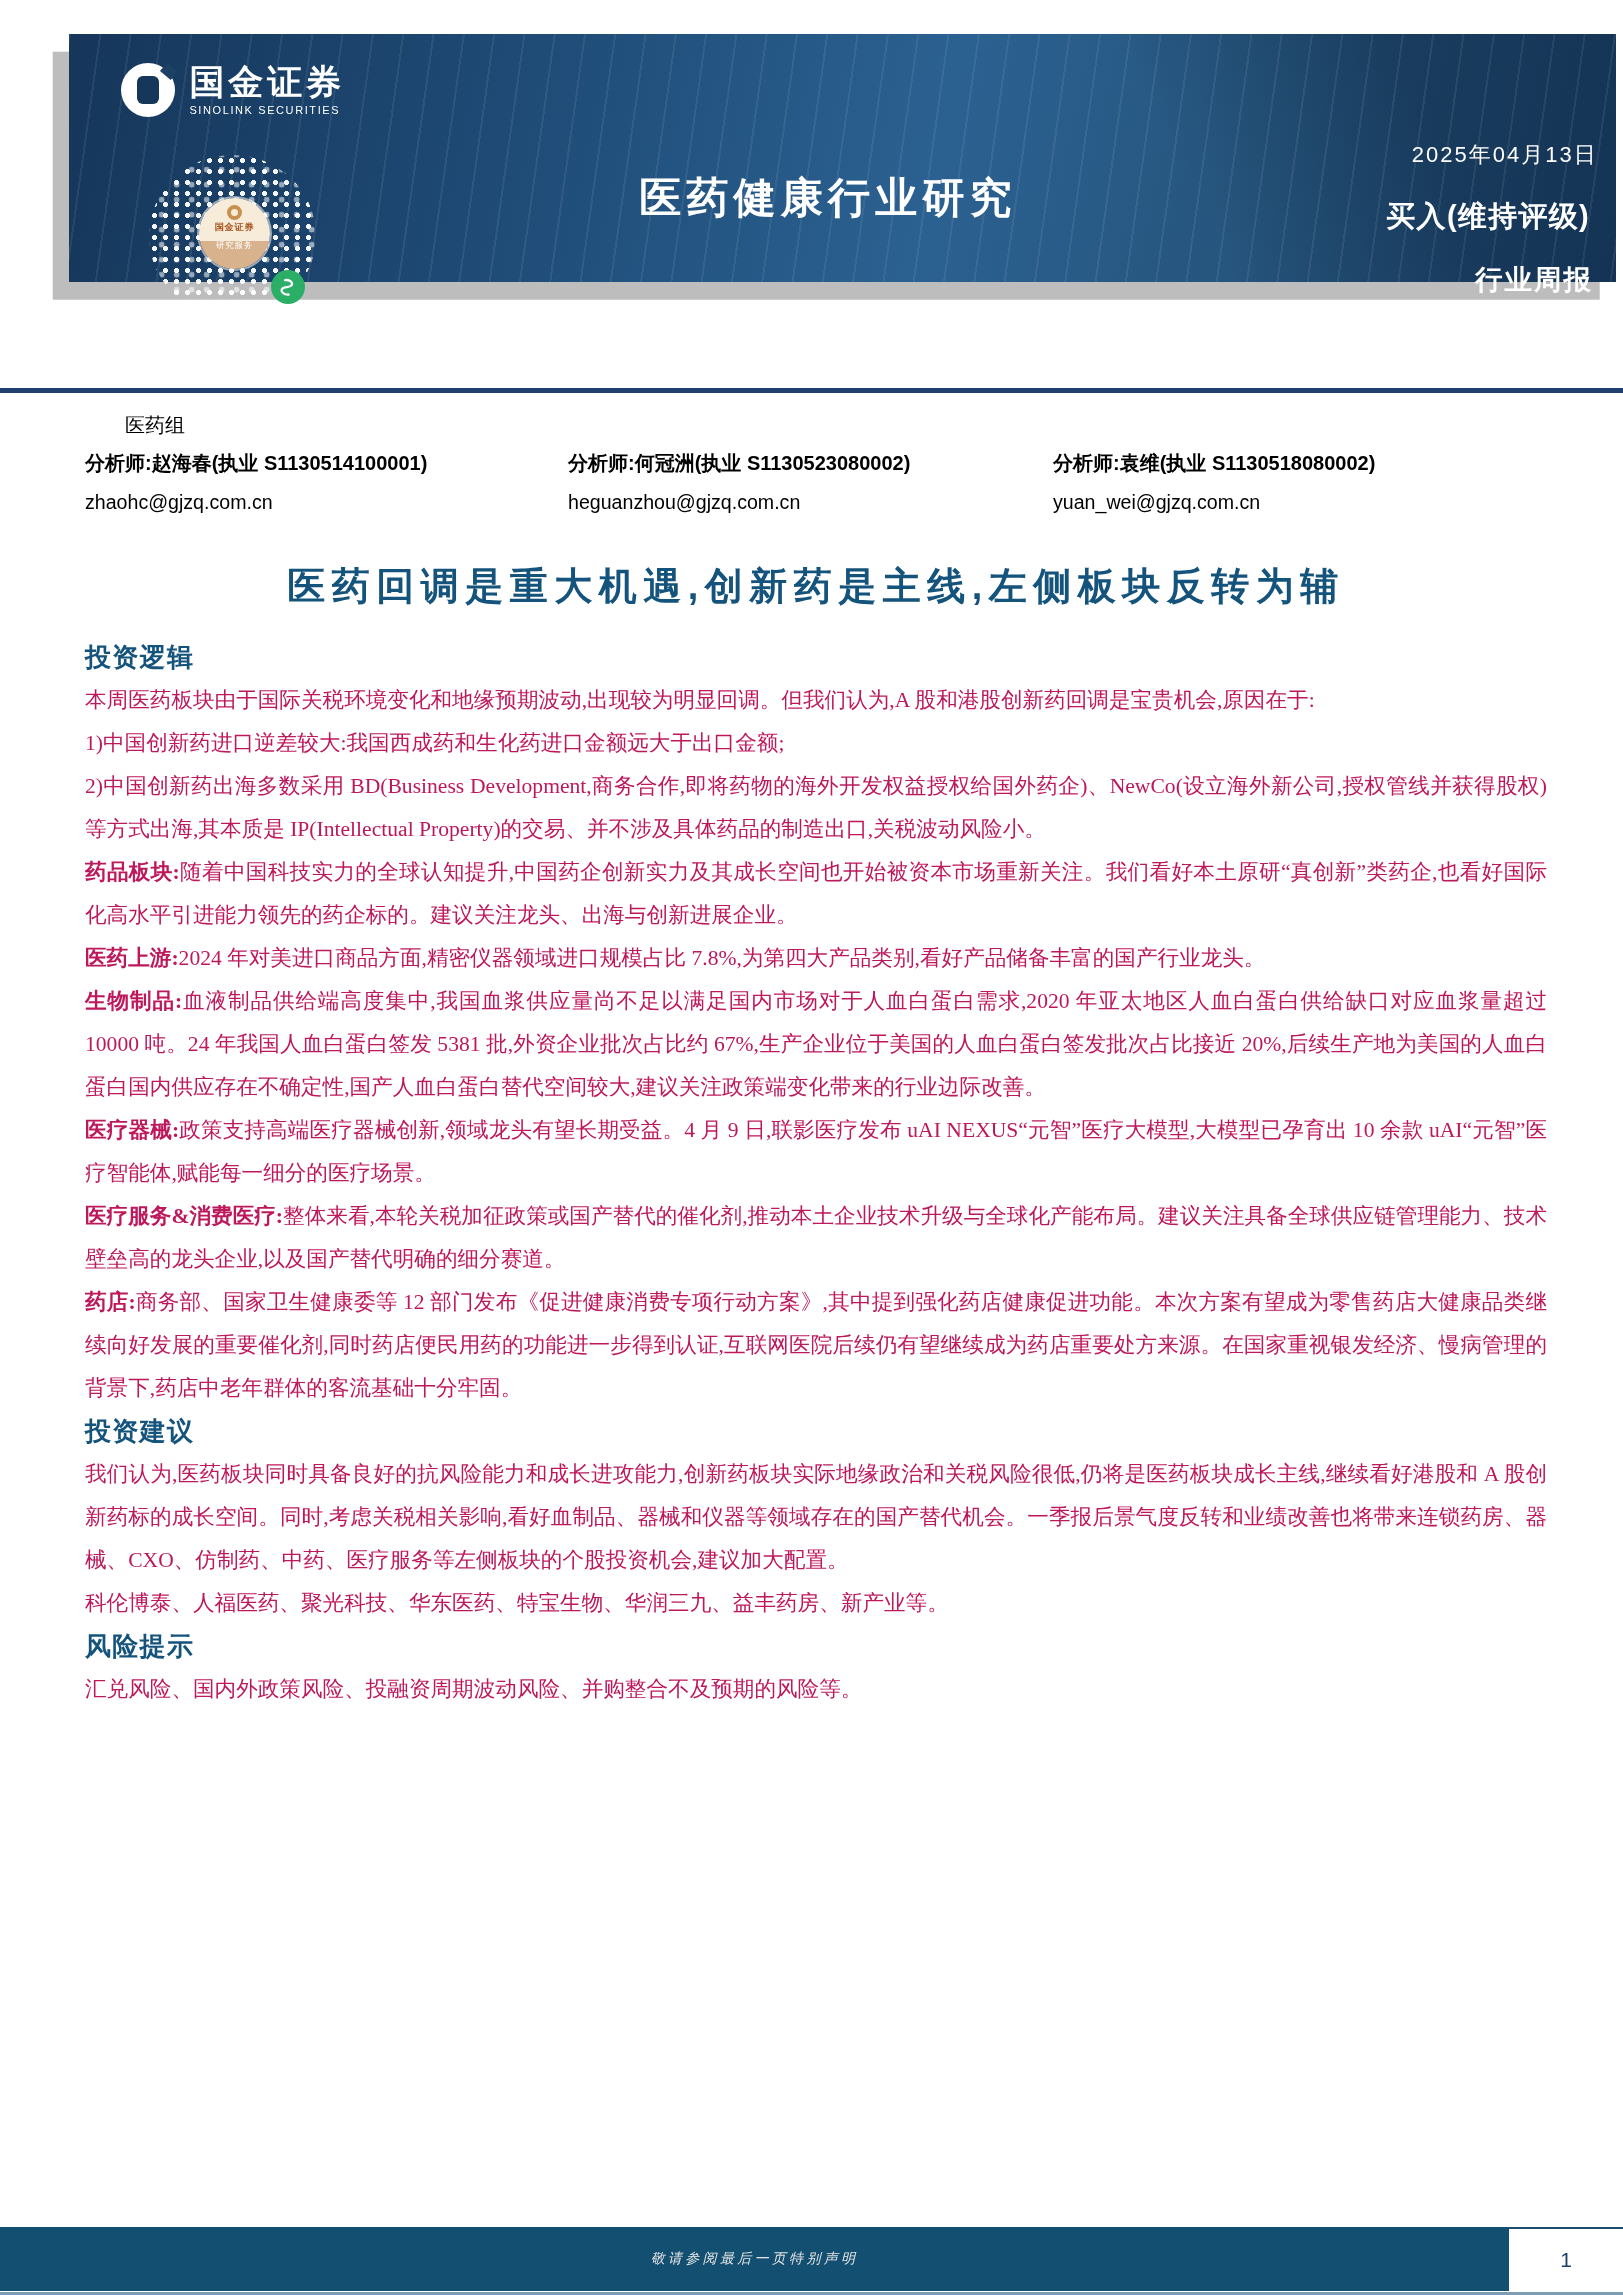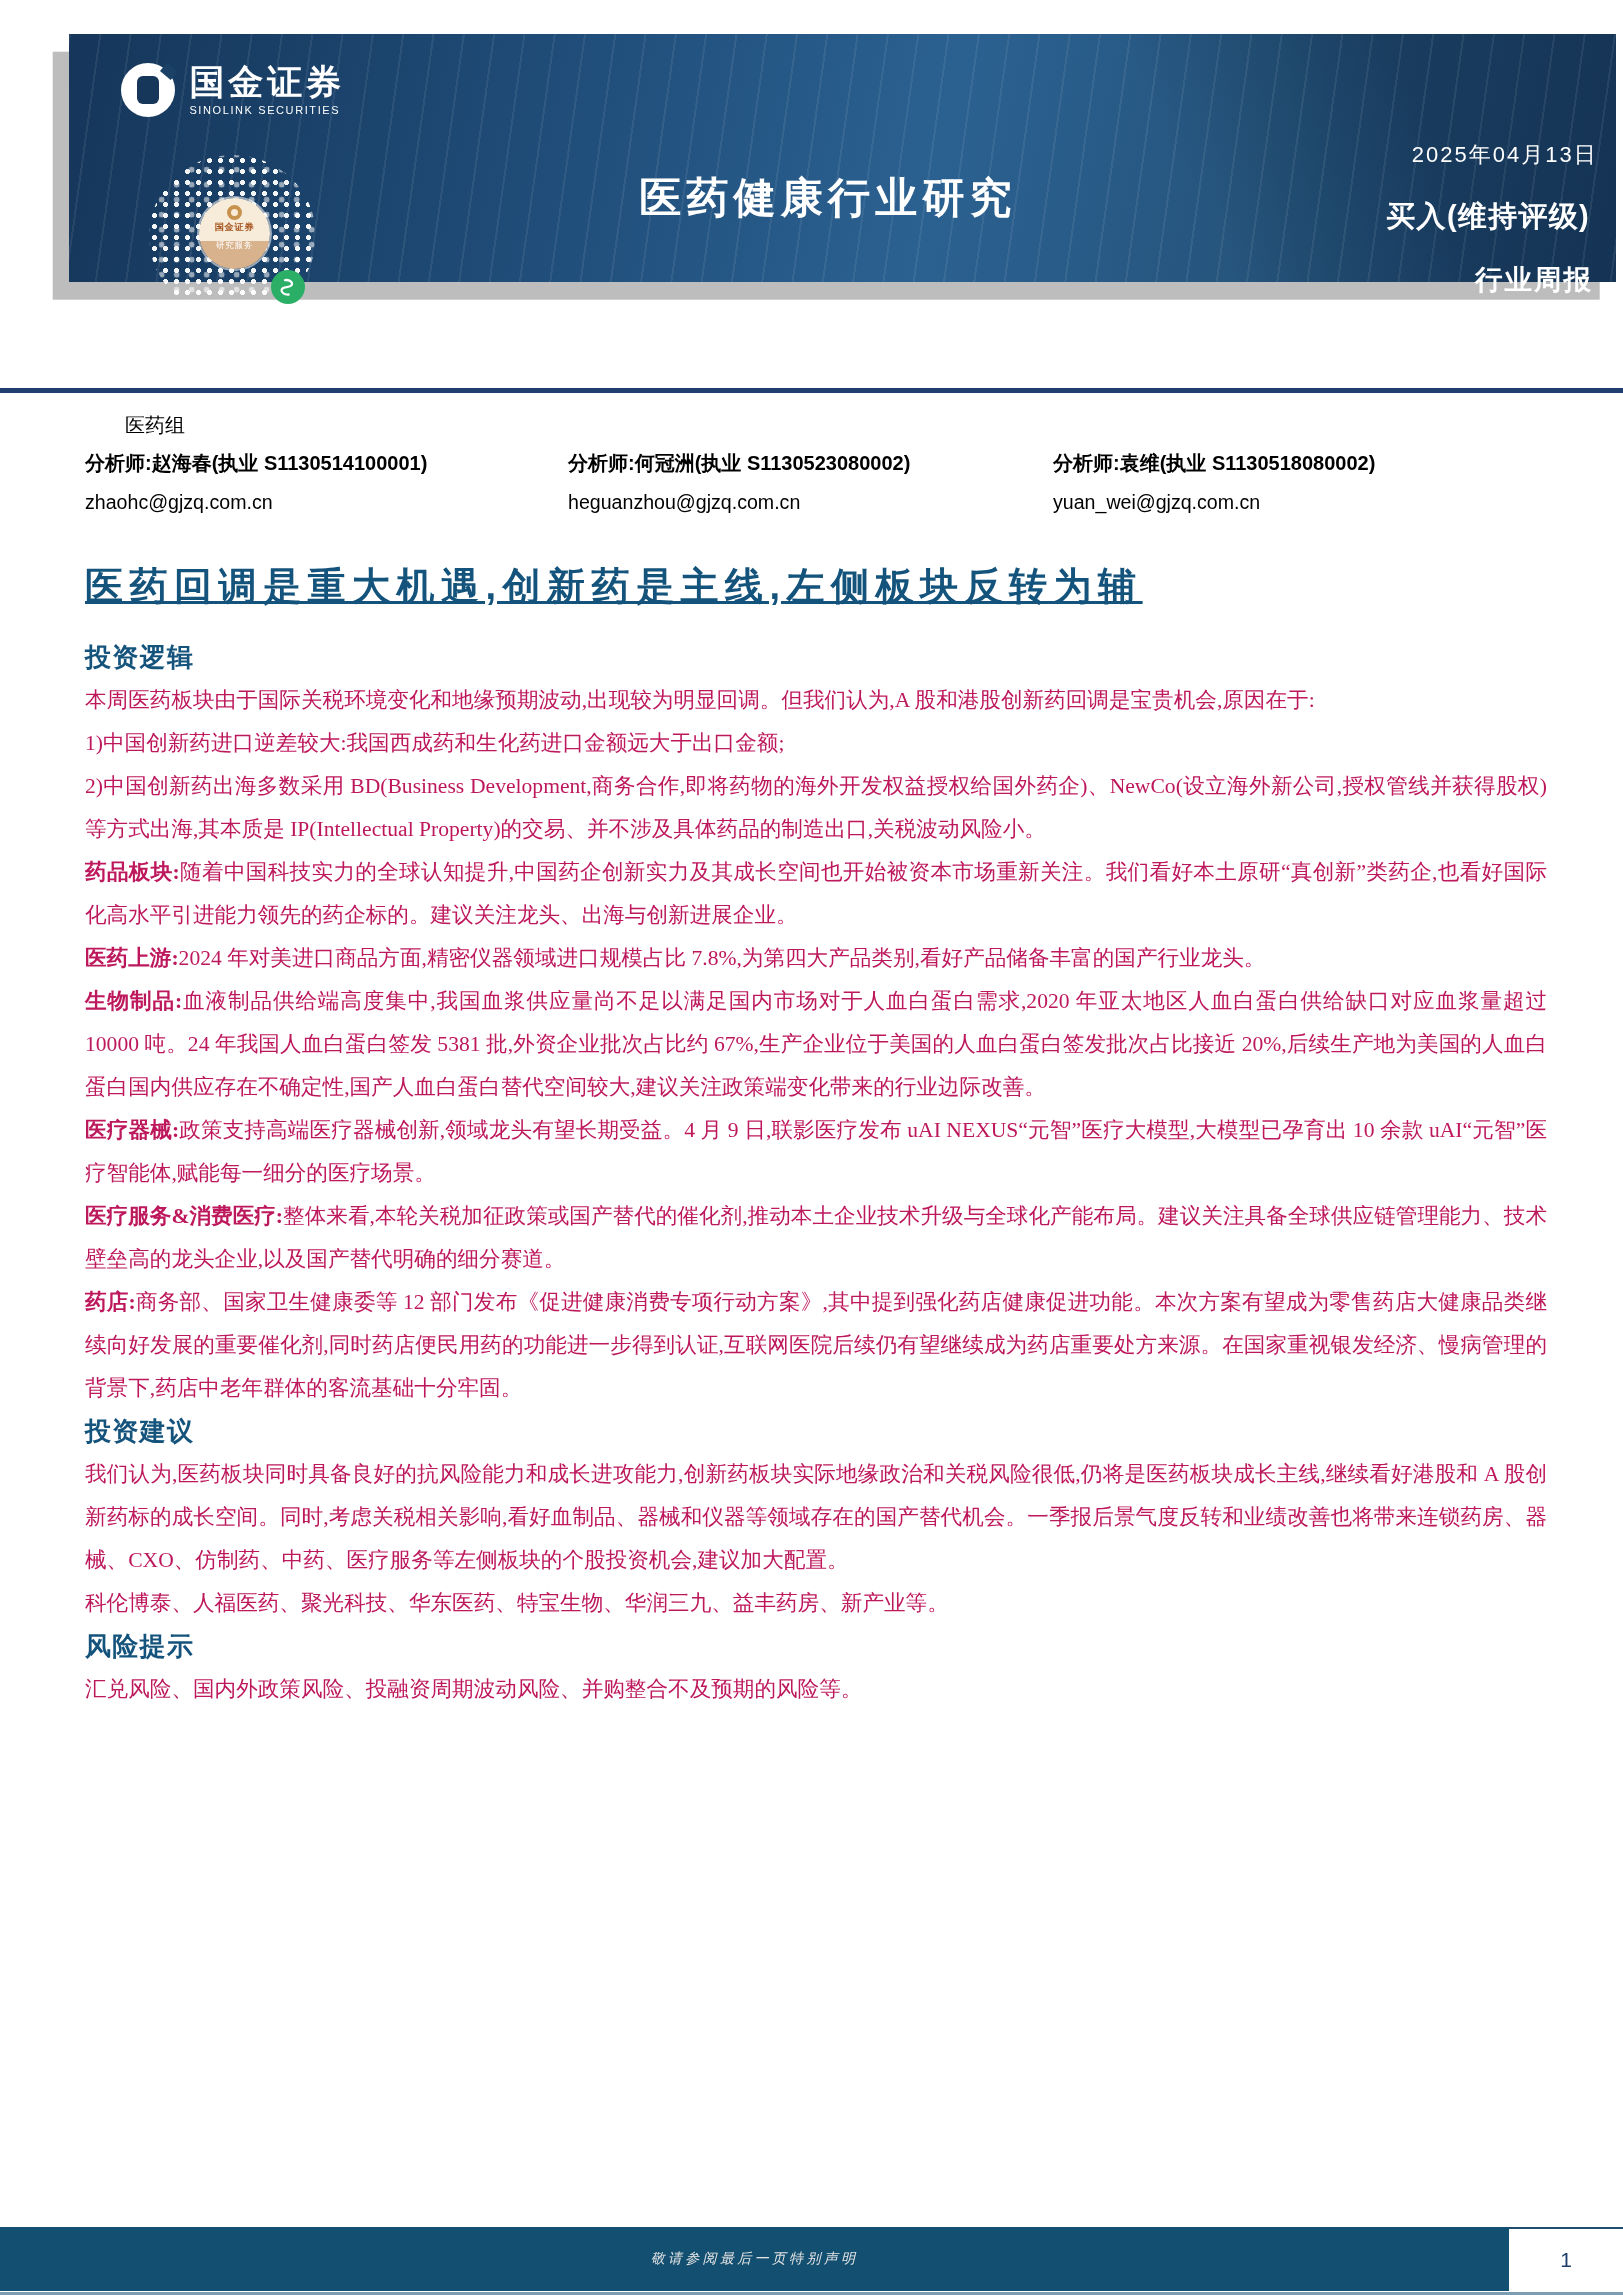--- a/index.html
+++ b/index.html
@@ -59,22 +59,22 @@
   
   .rule{position:absolute;left:0;top:388px;width:1623px;height:5.2px;background:var(--divider-navy);}
   .team{position:absolute;left:85px;top:412px;width:1462px;color:#000;}
   .group{font-size:20px;margin-bottom:10.5px;margin-left:40px;}
   .analyst-grid,.email-grid{display:grid;grid-template-columns:483px 485px 1fr;}
   .analyst-grid{font-size:20px;font-weight:bold;}
   .email-grid{font-size:19.6px;margin-top:14.4px;font-weight:normal;}
 
   
   .main{position:absolute;left:85px;top:561px;width:1462px;}
-  .doc-title{margin:0 0 23.5px 0;color:var(--accent-heading);
-    font-size:38px;font-weight:bold;letter-spacing:6.5px;white-space:nowrap;text-decoration:underline;}
+  .doc-title{margin:0 0 23.5px 0;text-align:center;color:var(--accent-heading);
+    font-size:38px;font-weight:bold;letter-spacing:6.5px;white-space:nowrap;}
   .sec-heading{margin:0;color:var(--accent-heading);font-size:26px;font-weight:bold;
     line-height:43px;letter-spacing:1.3px;}
   .para{margin:0;font-size:21.6px;line-height:43px;text-align:justify;color:#be185d;
     font-family:"Liberation Serif","DejaVu Serif",serif;}
   .para .lead{font-weight:bold;}
 
   
   .footer-bar{position:absolute;left:0;top:2227px;width:1509px;height:64px;
     background:var(--footer-bar);display:flex;align-items:center;justify-content:center;}
   .disclaimer{color:#e5e5e5;font-size:14px;letter-spacing:3.3px;font-style:italic;

